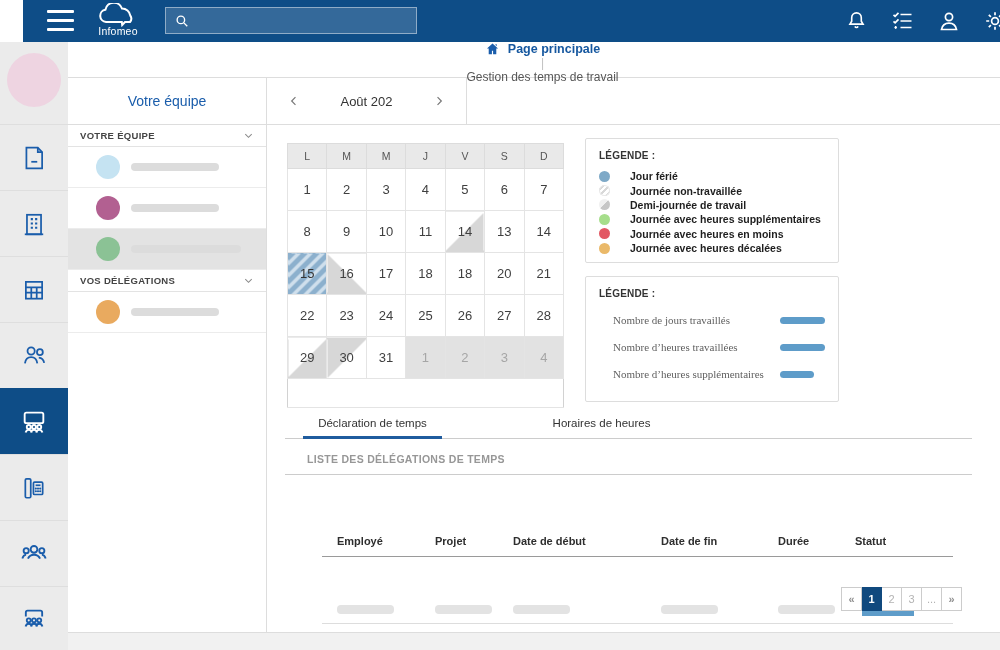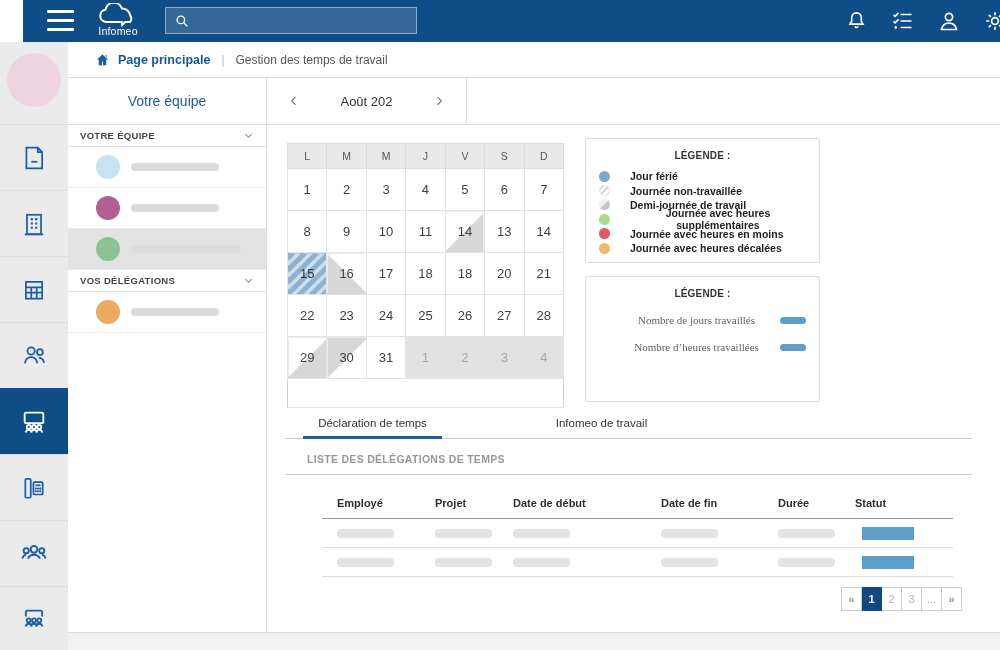--- a/index.html
+++ b/index.html
@@ -18,21 +18,21 @@
              background:rgba(255,255,255,.16);border:1px solid rgba(255,255,255,.45);
              display:flex;align-items:center;padding:0 7px;}
   .searchbox input{flex:1;background:transparent;border:0;outline:0;color:#fff;font-size:12px;
                    font-family:inherit;}
   .nav-icons{position:absolute;right:16px;top:0;height:42px;display:flex;align-items:center;gap:22px;}
   .nav-ic{cursor:pointer;color:#fff;}
 
   
   .breadcrumb{position:absolute;left:68px;top:42px;width:932px;height:36px;box-sizing:border-box;
               background:#fff;border-bottom:1px solid #ddd;display:flex;align-items:center;
-              padding-left:27px;}
+              padding-left:17px;flex-direction:column;}
   .bc-home-link{display:flex;align-items:center;cursor:pointer;}
   .bc-home{color:#15579f;font-weight:bold;font-size:12.5px;margin-left:8px;}
   .bc-sep{color:#c0c0c0;margin:0 11px;font-size:12px;}
   .bc-cur{color:#565656;font-size:12px;}
 
   
   .rail{position:absolute;left:0;top:42px;width:68px;height:608px;background:#ebebeb;overflow:hidden;}
   .rail-avatar{position:absolute;left:7px;top:11px;width:54px;height:54px;border-radius:50%;
                background:#eed4e1;}
   .rail-cells{position:absolute;left:0;top:82px;width:68px;}
@@ -70,22 +70,22 @@
   .calendar td{height:39px;border:1px solid #e4e4e4;text-align:center;font-size:13px;
                color:#3f3f3f;cursor:pointer;}
   .calendar td.outside{background:#e2e2e2;color:#a6a6a6;cursor:default;}
   .calendar td.half-br{background:linear-gradient(135deg,transparent 49.5%,#d7d7d7 50%);}
   .calendar td.half-bl{background:linear-gradient(225deg,transparent 49.5%,#d7d7d7 50%);}
   .calendar td.half-tl{background:linear-gradient(135deg,#d7d7d7 50%,transparent 50.5%);}
   .calendar td.hatch-blue{background:repeating-linear-gradient(135deg,#8cb0cd 0 5.5px,#cfdfec 5.5px 8.5px);color:#333;margin-left:24px;}
   .calendar tr.cal-filler td{height:26px;cursor:default;border-left:none;border-right:none;}
 
   
-  .legend{position:absolute;left:585px;width:235px;box-sizing:border-box;background:#fff;
-          border:1px solid #ddd;border-radius:2px;padding:11px 13px;text-align:center;}
+  .legend{position:absolute;left:585px;width:254px;box-sizing:border-box;background:#fff;
+          border:1px solid #ddd;border-radius:2px;padding:11px 13px;}
   #legend-calendar{top:138px;height:125px;}
   #legend-counters{top:276px;height:126px;}
   .legend-title{font-size:10px;font-weight:bold;color:#333;letter-spacing:.2px;}
   .legend-items{margin-top:8px;display:flex;flex-direction:column;}
   .legend-item{display:flex;align-items:center;gap:20px;font-size:10.5px;font-weight:bold;
                color:#1f1f1f;height:14.4px;}
   .dot{width:11px;height:11px;border-radius:50%;flex:none;}
   .dot.holiday{background:#7ea9c7;}
   .dot.nonworked{background:repeating-linear-gradient(135deg,#fff 0 2.5px,#d8d8d8 2.5px 4.5px);
                  box-shadow:inset 0 0 0 1px #e8e8e8;}
@@ -103,21 +103,21 @@
   .tab:first-child{margin-left:18px;}
   .tab:nth-child(2){margin-left:90px;}
   .tab.active{border-bottom-color:#1f5c9e;}
   .list-title{position:absolute;left:307px;top:453px;font-size:10.5px;font-weight:bold;
               color:#979797;letter-spacing:.3px;}
   .list-divider{position:absolute;left:285px;top:474px;width:687px;border-top:1px solid #ccc;}
 
   
   .decl{position:absolute;left:322px;top:497px;width:631px;}
   .tbl-header,.tbl-row{display:grid;grid-template-columns:98px 78px 148px 117px 77px 1fr;
-                       padding-left:15px;}
+                       padding-left:15px;margin-top:38px;}
   .tbl-header{font-size:11px;font-weight:bold;color:#2e2e2e;padding-bottom:9px;
               border-bottom:1px solid #9a9a9a;}
   .tbl-row{height:28px;align-items:center;border-bottom:1px solid #ddd;cursor:pointer;}
   .ph{width:57px;height:9px;border-radius:4px;background:#e3e3e3;display:block;}
   .status-pill{width:52px;height:13px;background:#5e9cc9;display:block;margin-left:7px;}
 
   
   .pagination{position:absolute;top:587px;right:38px;display:flex;}
   .page{min-width:17px;height:22px;padding:0 1px;border:1px solid #ccc;border-left:none;
         display:flex;align-items:center;justify-content:center;font-size:11px;color:#b3b3b3;
@@ -439,26 +439,30 @@
     <div class="legend-title">LÉGENDE :</div>
     <div class="l2-rows" id="legend2-rows">
         <div class="l2-row">
           <span class="l2-label">Nombre de jours travaillés</span>
           <span class="l2-pill" style="width: 60px; background: rgb(94, 156, 201);"></span>
         </div>
         <div class="l2-row">
           <span class="l2-label">Nombre d’heures travaillées</span>
           <span class="l2-pill" style="width: 53px; background: rgb(94, 156, 201);"></span>
         </div>
+        <div class="l2-row">
+          <span class="l2-label">Nombre d’heures supplémentaires</span>
+          <span class="l2-pill" style="width: 34px; background: rgb(94, 156, 201);"></span>
+        </div>
       </div>
   </div>
 
   <div class="tabs" id="tabs">
       <div class="tab active">Déclaration de temps</div>
-      <div class="tab">Infomeo de travail</div>
+      <div class="tab">Horaires de heures</div>
     </div>
 
   <div class="list-title">LISTE DES DÉLÉGATIONS DE TEMPS</div>
   <div class="list-divider"></div>
 
   <div class="decl">
     <div class="tbl-header" id="tbl-header">
         <div>Employé</div>
         <div>Projet</div>
         <div>Date de début</div>

